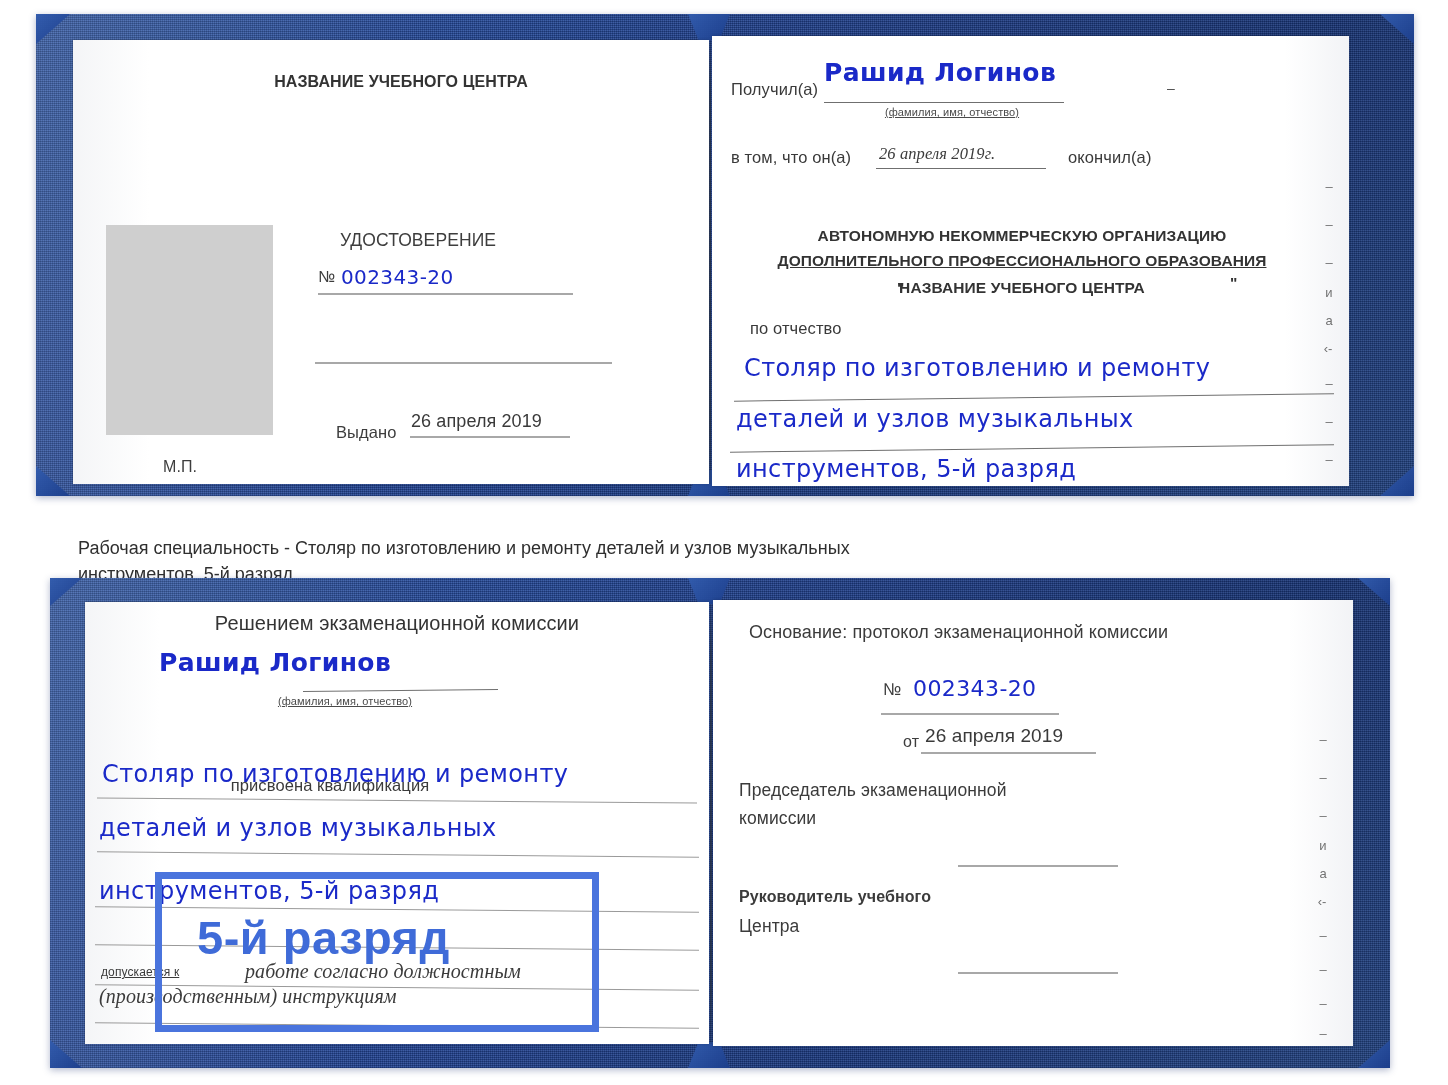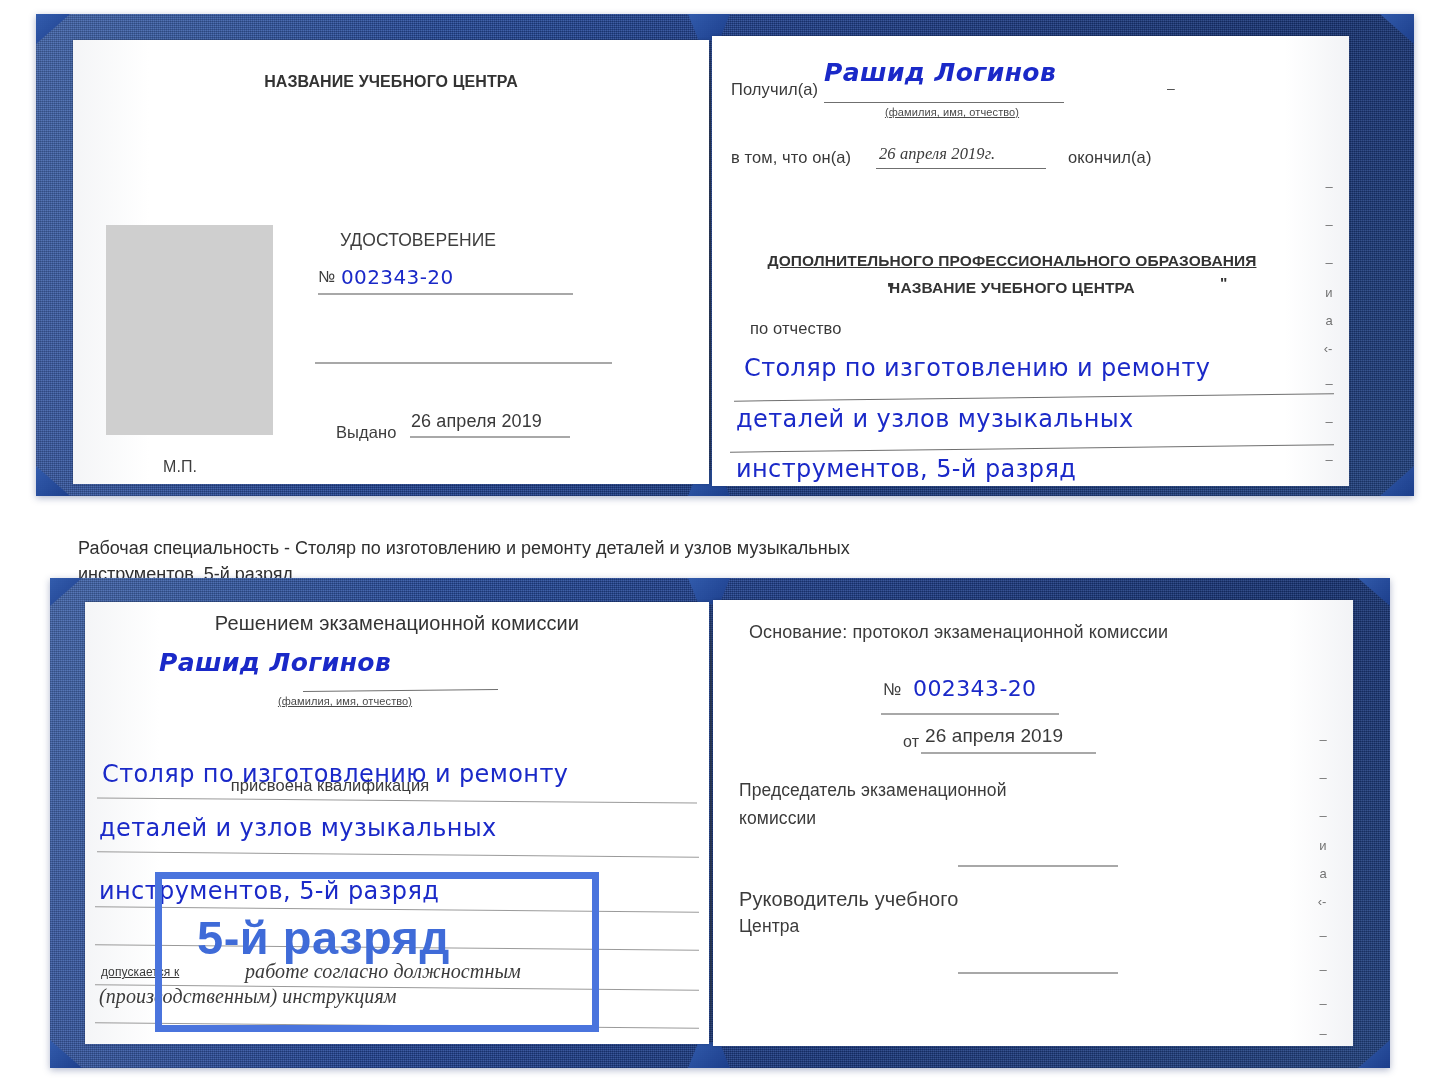--- a/index.html
+++ b/index.html
@@ -27,25 +27,25 @@
         box-shadow:0 0 3px rgba(0,0,0,.20);}
   .page.left{background:linear-gradient(90deg,#f4f5f7 0%,#ffffff 12%,#ffffff 100%);}
   .page.right{background:linear-gradient(270deg,#f2f3f6 0%,#ffffff 10%,#ffffff 100%);}
 
   .spine{position:absolute;width:2px;background:linear-gradient(180deg,
           rgba(40,50,70,.15),rgba(40,50,70,.75) 12%,rgba(40,50,70,.75) 88%,rgba(40,50,70,.15));}
 
   
   .t{position:absolute;color:#3a3a3a;white-space:pre;letter-spacing:.1px;}
   .t.c{white-space:normal;text-align:center;}
-  .bold{font-weight:bold;color:#333;}
+  .bold{font-weight:bold;color:#333;padding-left:10px;}
   .tiny{font-size:11px;color:#4a4a4a;text-decoration:underline;}
   .hand{color:#1a29c8;font-family:"DejaVu Sans",sans-serif;
         font-style:normal;font-weight:500;letter-spacing:.4px;}
-  .hand.script{font-family:"DejaVu Sans",sans-serif;font-style:italic;font-weight:600;}
+  .hand.script{font-family:"DejaVu Sans",sans-serif;font-weight:600;}
   .serif-it{font-family:"Liberation Serif","DejaVu Serif",serif;font-style:italic;color:#3b3b3b;}
   .rule{position:absolute;height:1px;background:#9a9a9a;}
   .rule.thick{height:2px;background:#a8a8a8;}
   .rule.dark{background:#6f6f6f;}
   .photo{position:absolute;background:#cfcfcf;}
 
   
   .bleed{position:absolute;color:#5a5a5a;font-size:13px;text-align:center;
          width:20px;opacity:.85;}
 
@@ -96,20 +96,21 @@
   <div class="t hand script" style="left:112px;top:22px;font-size:25px;">Рашид Логинов</div>
   <div class="rule dark" style="left:112px;top:66px;width:240px;"></div>
   <div class="t tiny c" style="left:150px;top:70px;width:180px;">(фамилия, имя, отчество)</div>
   <div class="t" style="left:455px;top:44px;font-size:14px;color:#555;">–</div>
 
   <div class="t" style="left:19px;top:112px;font-size:16.5px;">в том, что он(а)</div>
   <div class="t serif-it" style="left:167px;top:108px;font-size:16.5px;">26 апреля 2019г.</div>
   <div class="rule dark" style="left:164px;top:132px;width:170px;"></div>
   <div class="t" style="left:356px;top:112px;font-size:16.5px;">окончил(а)</div>
 
+  <div class="t c bold" style="left:0;top:191px;width:600px;font-size:15.5px;">АВТОНОМНУЮ НЕКОММЕРЧЕСКУЮ ОРГАНИЗАЦИЮ</div>
   <div class="t c bold" style="left:0;top:216px;width:600px;font-size:15.5px;text-decoration:underline;">ДОПОЛНИТЕЛЬНОГО ПРОФЕССИОНАЛЬНОГО ОБРАЗОВАНИЯ</div>
   <div class="t bold" style="left:175px;top:243px;font-size:15.5px;">"</div>
   <div class="t c bold" style="left:0;top:243px;width:600px;font-size:15.5px;">НАЗВАНИЕ УЧЕБНОГО ЦЕНТРА</div>
   <div class="t bold" style="left:508px;top:238px;font-size:15.5px;">"</div>
 
   <div class="t" style="left:38px;top:283px;font-size:16.5px;">по отчество</div>
 
   <div class="t hand" style="left:32px;top:318px;font-size:24px;">Столяр по изготовлению и ремонту</div>
   <div class="rule dark" style="left:22px;top:361px;width:600px;transform:rotate(-0.7deg);"></div>
 
@@ -178,21 +179,21 @@
   <div class="rule thick" style="left:168px;top:113px;width:178px;"></div>
 
   <div class="t" style="left:190px;top:133px;font-size:16px;color:#3d3d3d;">от</div>
   <div class="t" style="left:212px;top:125px;font-size:19px;color:#3a3a3a;">26 апреля 2019</div>
   <div class="rule thick" style="left:208px;top:152px;width:175px;"></div>
 
   <div class="t" style="left:26px;top:180px;font-size:17.5px;color:#3b3b3b;">Председатель экзаменационной</div>
   <div class="t" style="left:26px;top:208px;font-size:17.5px;color:#3b3b3b;">комиссии</div>
   <div class="rule thick" style="left:245px;top:265px;width:160px;"></div>
 
-  <div class="t" style="left:26px;top:288px;font-size:20px;color:#3b3b3b;">Руководитель учебного</div>
+  <div class="t" style="left:26px;top:288px;font-size:16px;color:#3b3b3b;font-weight:bold;">Руководитель учебного</div>
   <div class="t" style="left:26px;top:316px;font-size:17.5px;color:#3b3b3b;">Центра</div>
   <div class="rule thick" style="left:245px;top:372px;width:160px;"></div>
 
   <div class="bleed" style="left:600px;top:132px;">–</div>
   <div class="bleed" style="left:600px;top:170px;">–</div>
   <div class="bleed" style="left:600px;top:208px;">–</div>
   <div class="bleed" style="left:600px;top:238px;">и</div>
   <div class="bleed" style="left:600px;top:266px;">а</div>
   <div class="bleed" style="left:599px;top:294px;">‹-</div>
   <div class="bleed" style="left:600px;top:328px;">–</div>

